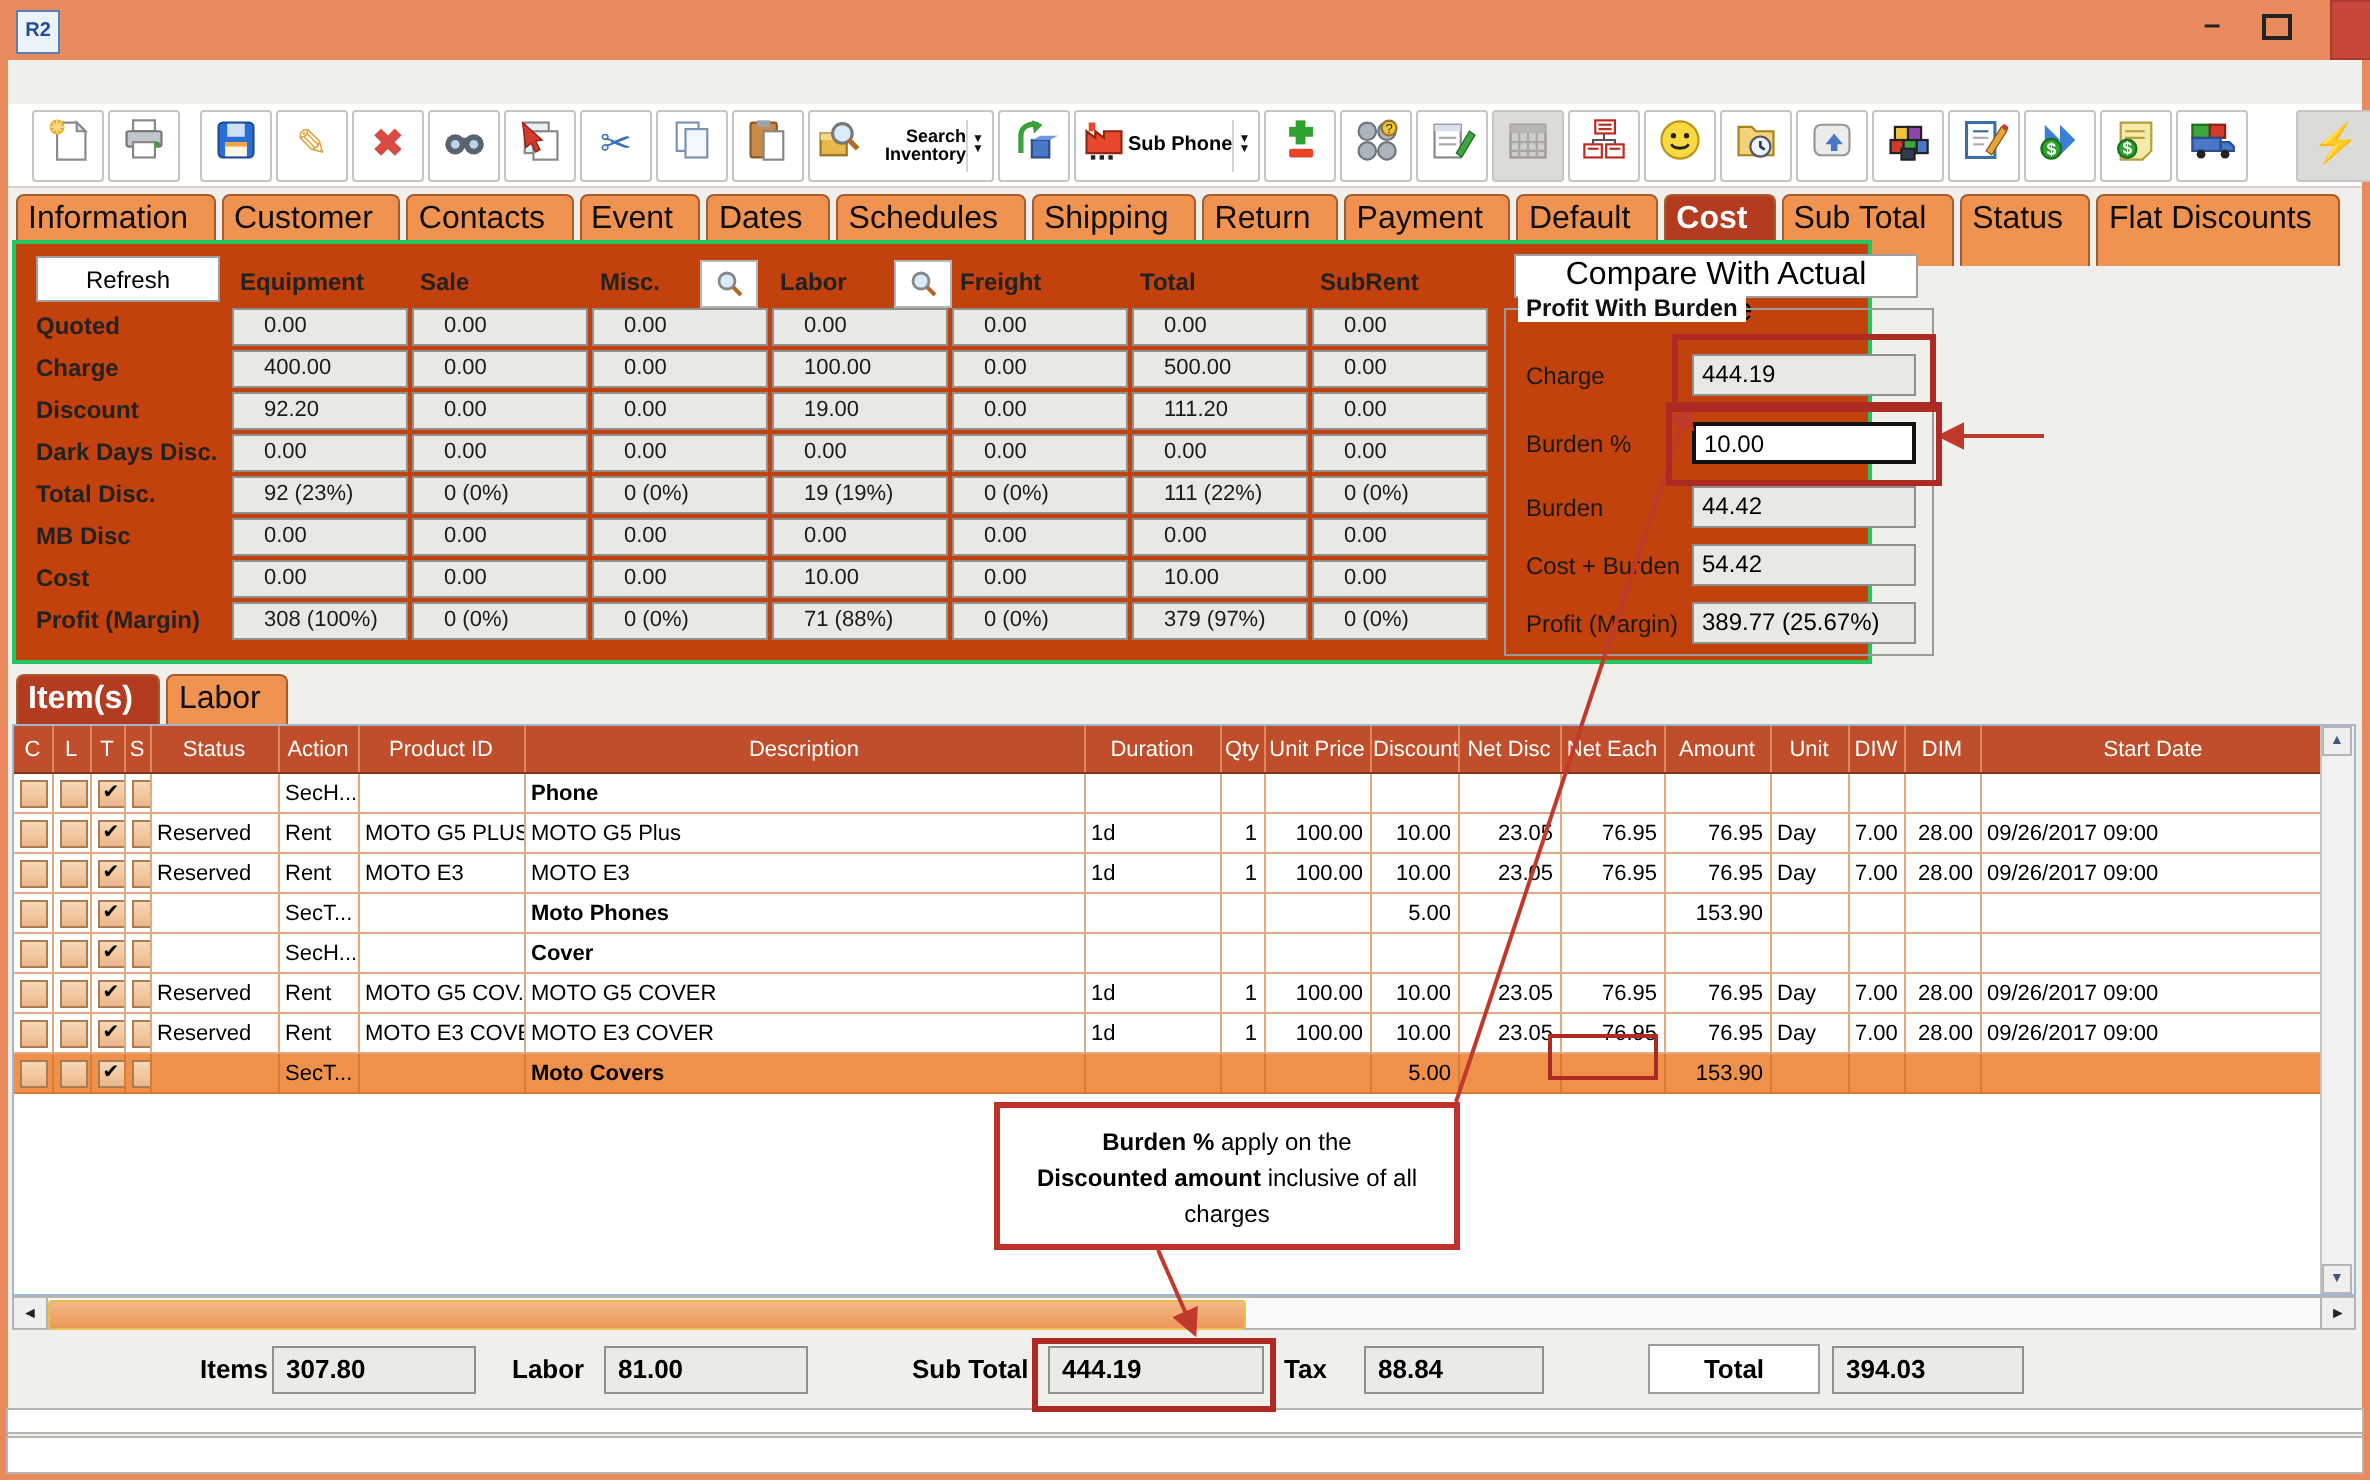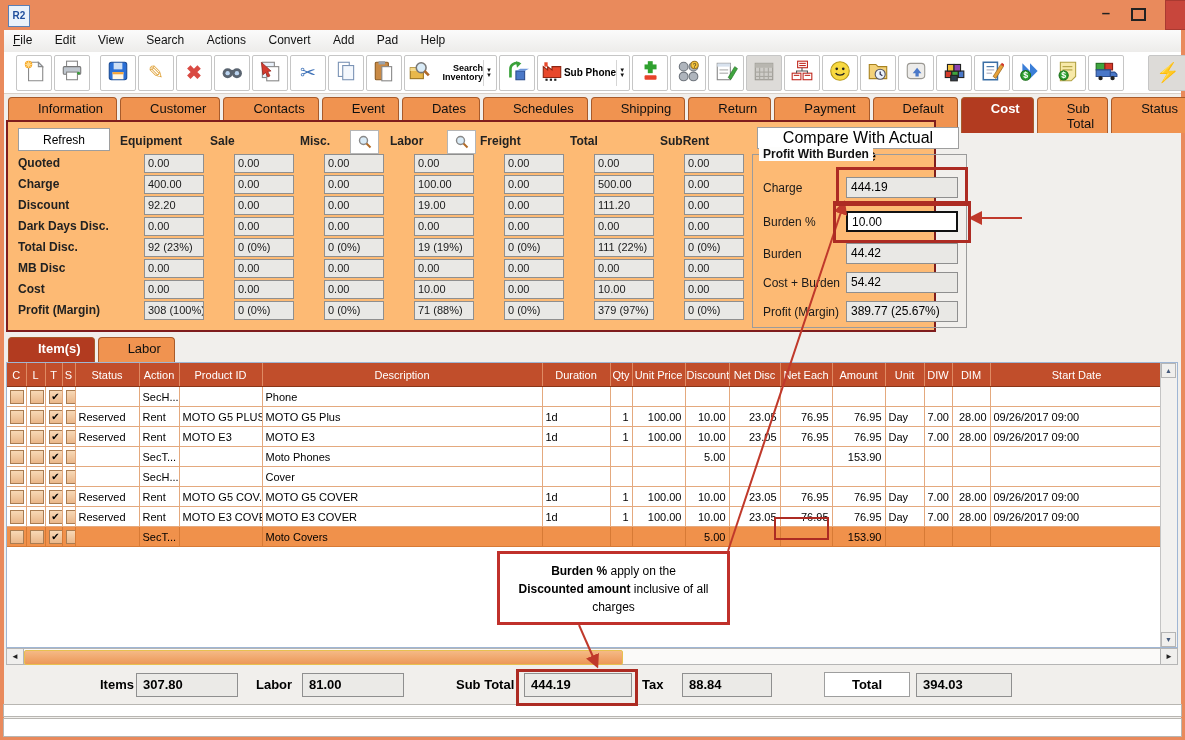--- a/index.html
+++ b/index.html
@@ -37,31 +37,31 @@
   .tb.wide{width:auto;padding:0 2px;}
   .tb.disabled{background:#DDDBD8;}
   .spacer{flex:0 0 auto;}
   .dd{display:flex;flex-direction:column;align-items:center;justify-content:center;
       font-size:6px;color:#111;line-height:5px;border-left:1px solid #D5D5D5;padding:0 2px;height:26px;}
   .tbl{font-size:9px;font-weight:bold;line-height:9px;text-align:right;}
   
   .tabrow{position:absolute;display:flex;}
   #maintabs{left:8px;top:97px;height:23px;}
   .tab{background:#F09350;border:1px solid #A85B2B;border-bottom:none;border-radius:4px 4px 0 0;
-       padding:3px 13px 0 29px;font-size:13px;color:#101010;margin-right:3px;height:36px;box-sizing:border-box;}
+       padding:3px 13px 0 5px;font-size:16px;color:#101010;margin-right:3px;height:36px;box-sizing:border-box;}
   .tab.active{background:#B23B20;color:#fff;font-weight:bold;}
   
-  #costpanel{position:absolute;left:6px;top:120px;width:930px;height:212px;background:#fdba74;
-             border:2px solid #7f1d1d;box-sizing:border-box;}
+  #costpanel{position:absolute;left:6px;top:120px;width:930px;height:212px;background:#c2410c;
+             border:2px solid #22c55e;box-sizing:border-box;}
   #costgrid{position:absolute;left:10px;top:6px;display:grid;
             grid-template-columns:96px repeat(7,88px);column-gap:2px;row-gap:2px;}
   .ghead{font-size:12px;font-weight:bold;color:#222;padding:6px 0 0 4px;height:18px;}
   .glabel{font-size:12px;font-weight:bold;color:#222;line-height:19px;white-space:nowrap;}
   .gc{background:#E9E8E5;border:1px solid #8F8F8F;height:19px;box-sizing:border-box;
-      font-size:11px;color:#1A1A1A;line-height:16px;padding:0 3px;white-space:nowrap;overflow:hidden;margin-left:28px;}
+      font-size:11px;color:#1A1A1A;line-height:16px;padding:0 15px;white-space:nowrap;overflow:hidden;}
   #refresh-btn{width:92px;height:23px;background:#fff;border:1px solid #9E9E9E;font-size:12px;
                font-family:"Liberation Sans",sans-serif;}
   .magbtn{position:absolute;width:27px;height:22px;top:8px;background:#FFF;border:1px solid #B5B5B5;
           display:flex;align-items:center;justify-content:center;}
   #mag-misc{left:342px;} #mag-labor{left:439px;}
   #compare-btn{position:absolute;left:749px;top:5px;width:202px;height:22px;background:#FFF;
                border:1px solid #9E9E9E;font-size:16px;font-family:"Liberation Sans",sans-serif;}
   #burden-group{position:absolute;left:744px;top:32px;width:213px;height:172px;border:1px solid #9B9B9B;}
   #burden-title{position:absolute;left:6px;top:-8px;background:#FDFDFC;padding:0 4px;
                 font-size:12px;font-weight:bold;color:#111;}
@@ -76,21 +76,21 @@
              border:1px solid #9FB6D4;box-sizing:border-box;}
   #itable{border-collapse:collapse;table-layout:fixed;width:1148px;font-size:11px;}
   #itable th{background:#C14E2B;color:#fff;font-weight:normal;font-size:11px;height:21px;
              border-right:1px solid #E6induced;}
   #itable th{border-right:1px solid #DF8A63;border-bottom:1px solid #8A3517;white-space:nowrap;overflow:hidden;}
   #itable td{height:19px;border-right:1px solid #E4A97E;border-bottom:1px solid #E4A97E;
              padding:0 3px;white-space:nowrap;overflow:hidden;color:#000;}
   #itable tr.sel td{background:#F0914B;border-right-color:#D5causes;}
   #itable tr.sel td{border-right-color:#D77A35;border-bottom-color:#D77A35;}
   td.num{text-align:right;}
-  td.bold, .bold{font-weight:normal;}
+  td.bold, .bold{font-weight:bold;}
   .cb{display:inline-block;width:12px;height:12px;border:1px solid #A97C52;
       background:linear-gradient(#F7D8B6,#EAB78A);vertical-align:middle;text-align:center;
       line-height:11px;font-size:10px;color:#000;}
   td.cbc{text-align:center;padding:0;}
   #vscroll{position:absolute;right:0;top:0;width:16px;height:284px;background:#F2F1EF;border-left:1px solid #C4C4C4;}
   .varrow{position:absolute;left:0;width:15px;height:15px;background:#F0EFED;border:1px solid #B5B5B5;
           box-sizing:border-box;font-size:7px;text-align:center;line-height:13px;color:#44597A;}
   
   #hscroll{position:absolute;left:6px;top:648px;width:1172px;height:17px;background:#FBFAF9;
            border:1px solid #B5B5B5;box-sizing:border-box;}
@@ -124,31 +124,20 @@
   <div id="titlebar">
     <div id="app-icon">R2</div>
     <div class="wbtn" id="btn-min">–</div>
     <div class="wbtn" id="btn-max"><span></span></div>
     <div class="wbtn" id="btn-close">✕</div>
   </div>
   <div class="edge" id="edge-l"></div>
   <div class="edge" id="edge-r"></div>
   <div class="edge" id="edge-b"></div>
 
-  <div id="menubar">
-    <span class="menu-item mn-first">File</span>
-    <span class="menu-item">Edit</span>
-    <span class="menu-item">View</span>
-    <span class="menu-item">Search</span>
-    <span class="menu-item">Actions</span>
-    <span class="menu-item">Convert</span>
-    <span class="menu-item">Add</span>
-    <span class="menu-item">Pad</span>
-    <span class="menu-item">Help</span>
-  </div>
 
   <div id="toolbar">
     <div class="tb">
         <span><svg viewBox="0 0 22 22">
             <path d="M6 3h9l4 4v13H6z" fill="#fff" stroke="#8A8A8A"></path>
             <path d="M15 3l4 4h-4z" fill="#D9E4F2" stroke="#8A8A8A"></path>
             <circle cx="6" cy="5" r="3.4" fill="#F6A623"></circle>
             <path d="M6 2v6M3 5h6M4 3l4 4M8 3l-4 4" stroke="#FFD98A" stroke-width="1"></path>
           </svg></span>
       </div>

